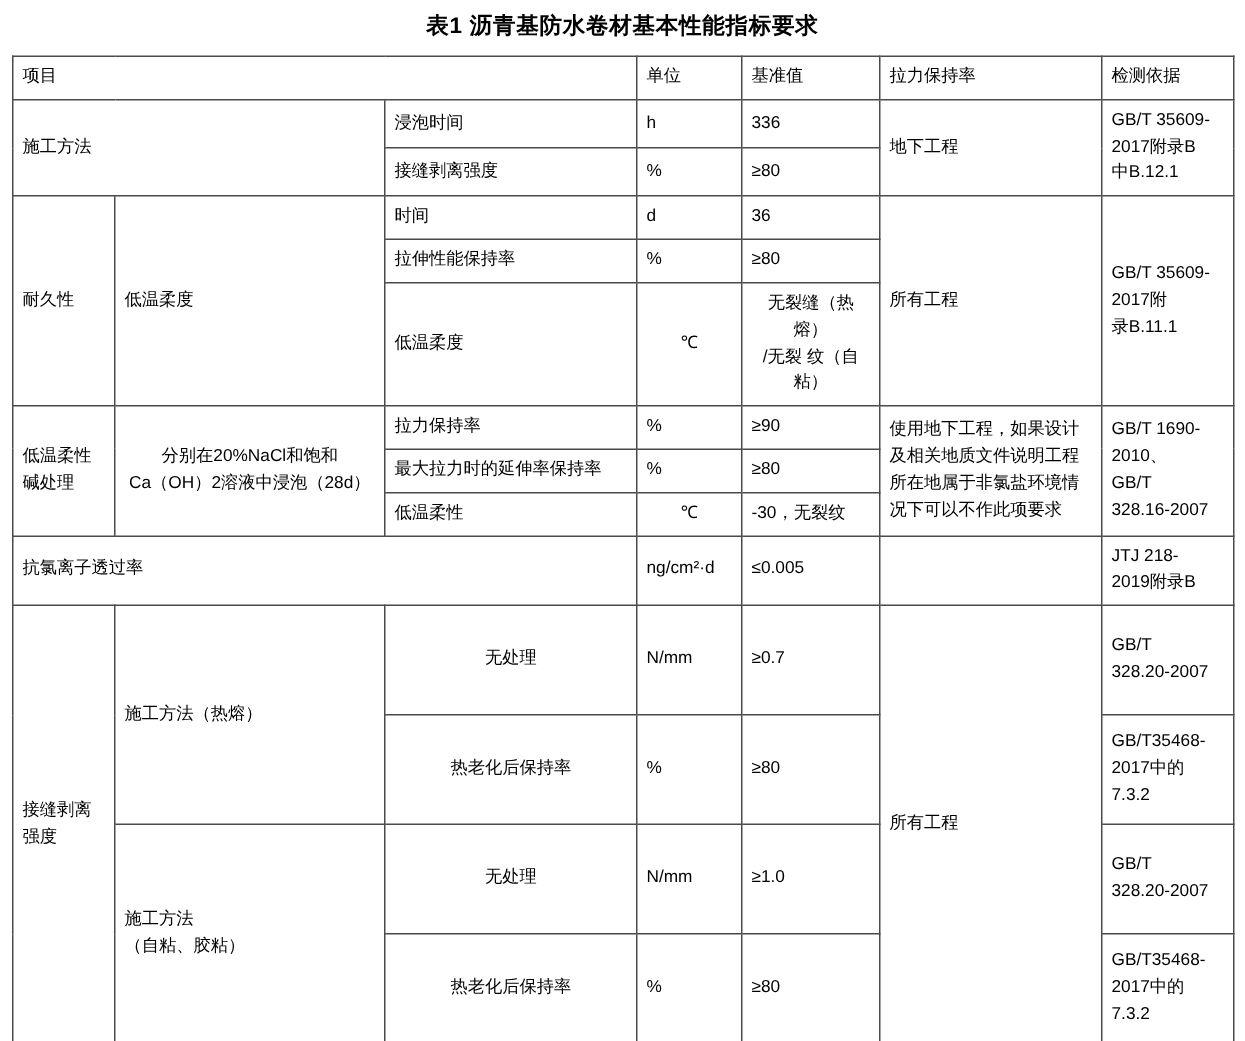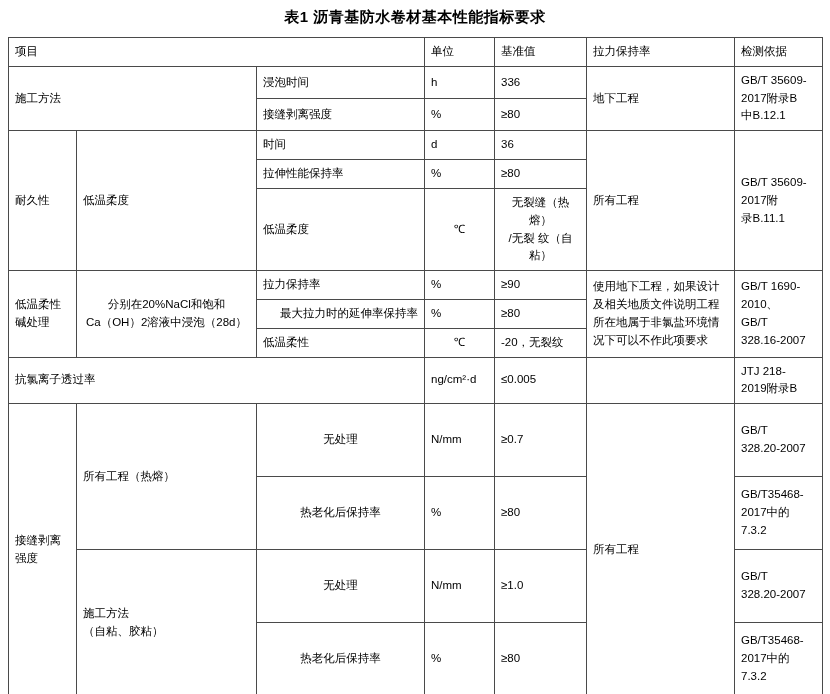--- a/index.html
+++ b/index.html
@@ -42,21 +42,21 @@
     vertical-align: middle;
     font-weight: normal;
     font-family: "Liberation Sans", sans-serif;
   }
   .hdr td {
     font-size: 11.5px;
   }
   .c-left { text-align: left; }
   .c-center { text-align: center; }
   .tall { line-height: 1.75; }
-  .small { font-size: 11px; text-align: right; }
+  .small { font-size: 11px; }
   .multi { white-space: pre-line; }
 </style>
 </head>
 <body>
 
 <div class="page">
 
   <div class="doc-title">表1 沥青基防水卷材基本性能指标要求</div>
 
   <table class="spec">
@@ -133,35 +133,35 @@
 328.16-2007</td>
       </tr>
       <tr>
         <td class="c-left small">最大拉力时的延伸率保持率</td>
         <td class="c-left">%</td>
         <td class="c-left">≥80</td>
       </tr>
       <tr>
         <td class="c-left">低温柔性</td>
         <td class="c-center">℃</td>
-        <td class="c-left">-20，无裂纹</td>
+        <td class="c-left">-30，无裂纹</td>
       </tr>
 
       <tr>
         <td class="c-left" colspan="3">抗氯离子透过率</td>
         <td class="c-left">ng/cm²·d</td>
         <td class="c-left">≤0.005</td>
         <td class="c-left"></td>
         <td class="c-left multi tall">JTJ 218-
 2019附录B</td>
       </tr>
 
       <tr>
         <td class="c-left" rowspan="4">接缝剥离强度</td>
-        <td class="c-left" rowspan="2">所有工程（热熔）</td>
+        <td class="c-left" rowspan="2">施工方法（热熔）</td>
         <td class="c-center" style="height:62px;">无处理</td>
         <td class="c-left">N/mm</td>
         <td class="c-left">≥0.7</td>
         <td class="c-left" rowspan="4">所有工程</td>
         <td class="c-left multi tall">GB/T
 328.20-2007</td>
       </tr>
       <tr>
         <td class="c-center" style="height:62px;">热老化后保持率</td>
         <td class="c-left">%</td>

